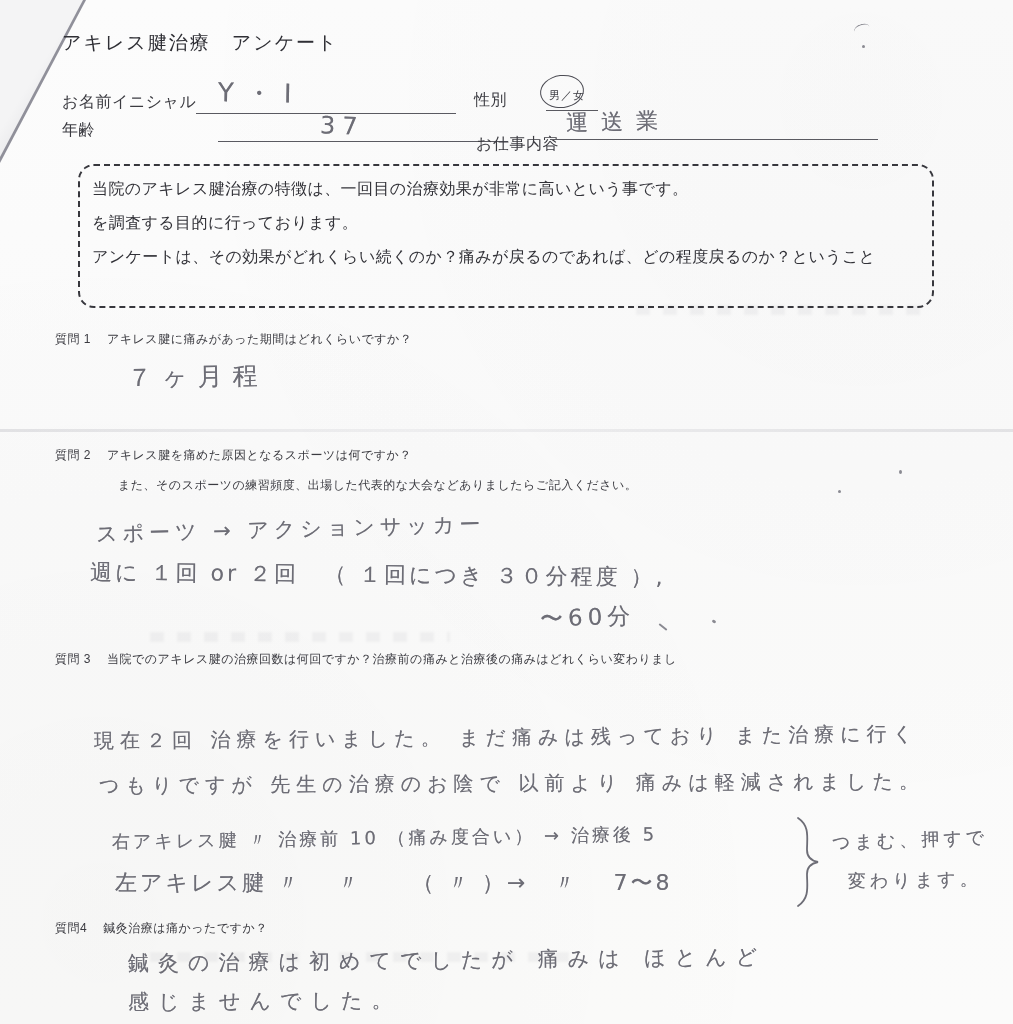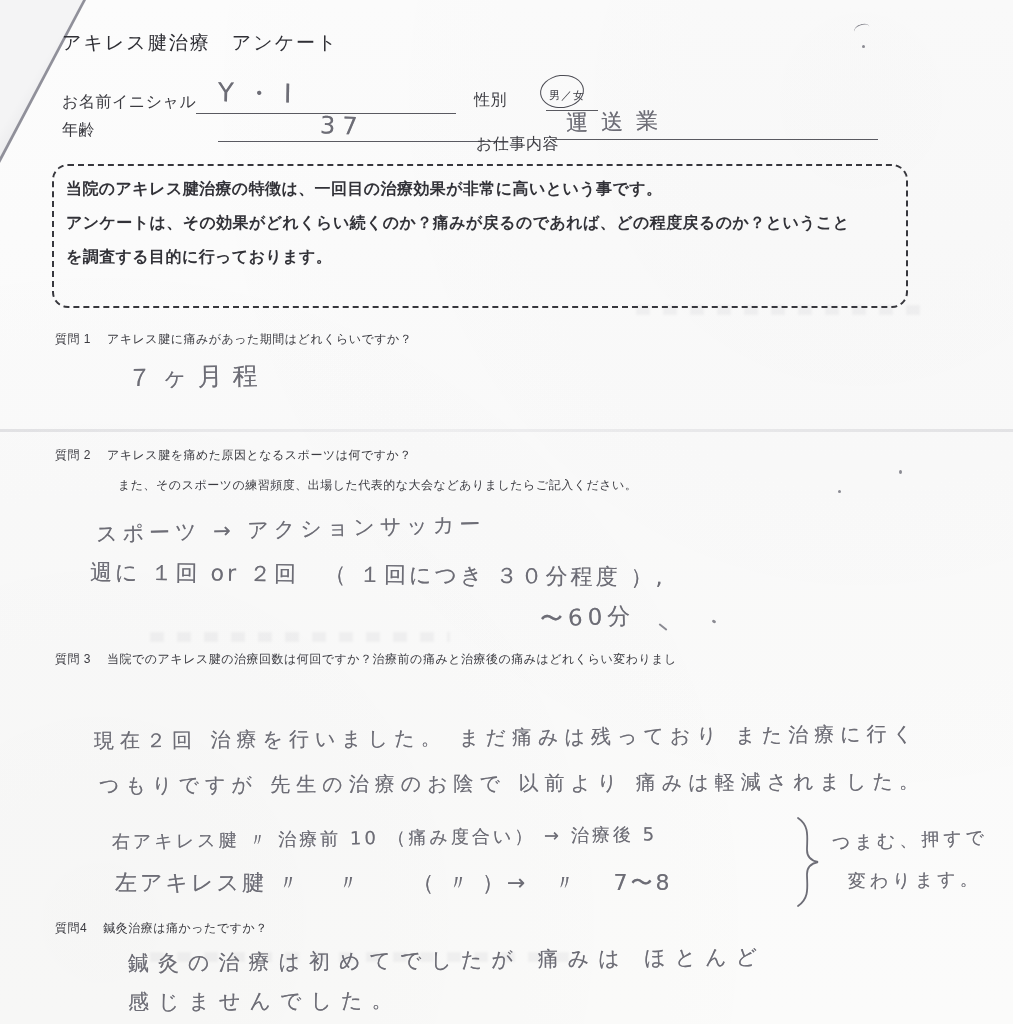--- a/index.html
+++ b/index.html
@@ -19,23 +19,23 @@
   .qline{font-size:12px;}
   .q-label{margin-right:16px;}
   .underline{border-bottom:1.6px solid #5a5a61;height:0;}
   
   .hw{
     color:#6d6d76;
     font-family:"DejaVu Sans","Liberation Sans",sans-serif;
     text-shadow:0 0 0.5px rgba(109,109,118,0.55);
   }
   .intro{
-    position:absolute;left:52px;top:164px;width:856px;height:144px;
+    position:absolute;left:78px;top:164px;width:856px;height:144px;
     border:2px dashed #37373d;border-radius:16px;
-    padding:6px 12px;box-sizing:border-box;font-weight:bold;
+    padding:6px 12px;box-sizing:border-box;
   }
   .intro div{font-size:16px;line-height:34px;letter-spacing:0.4px;color:#323238;white-space:nowrap;}
   
   .fold-edge{position:absolute;left:0;top:0;width:86px;height:163px;
     clip-path:polygon(0 0,86px 0,0 163px);background:#90909a;}
   .fold{position:absolute;left:0;top:0;width:83px;height:157px;
     clip-path:polygon(0 0,83px 0,0 157px);
     background:linear-gradient(122deg,#f4f4f5 45%,#dadade 80%,#b9b9bf 100%);}
   .crease{position:absolute;left:0;top:429px;width:1013px;height:3px;
     background:linear-gradient(90deg,rgba(170,170,178,.30),rgba(190,190,198,.18) 40%,rgba(170,170,178,.28));}
@@ -81,22 +81,22 @@
   <div class="abs lbl printed" style="left:62px;top:120px;">年齢</div>
   <div class="abs underline" style="left:218px;top:141px;width:290px;"></div>
   <div class="abs hw" style="left:320px;top:112px;font-size:24px;letter-spacing:7px;transform:rotate(2deg);">37</div>
 
   <div class="abs lbl printed" style="left:476px;top:118px;margin-top:16px;">お仕事内容</div>
   <div class="abs underline" style="left:550px;top:139px;width:328px;"></div>
   <div class="abs hw" style="left:566px;top:107px;font-size:22px;letter-spacing:13px;transform:rotate(-1.5deg);">運送業</div>
 
   <div class="intro">
     <div>当院のアキレス腱治療の特徴は、一回目の治療効果が非常に高いという事です。</div>
+    <div>を調査する目的に行っております。</div>
     <div>アンケートは、その効果がどれくらい続くのか？痛みが戻るのであれば、どの程度戻るのか？ということ</div>
-    <div>を調査する目的に行っております。</div>
   </div>
 
   <div class="abs qline printed" style="left:55px;top:331px;">
     <span class="q-label">質問 1</span><span>アキレス腱に痛みがあった期間はどれくらいですか？</span>
   </div>
   <div class="abs hw" style="left:127px;top:360px;font-size:25px;letter-spacing:10px;transform:rotate(-1deg);">７ヶ月程</div>
 
   <div class="abs qline printed" style="left:55px;top:447px;">
     <span class="q-label">質問 2</span><span>アキレス腱を痛めた原因となるスポーツは何ですか？</span>
   </div>

